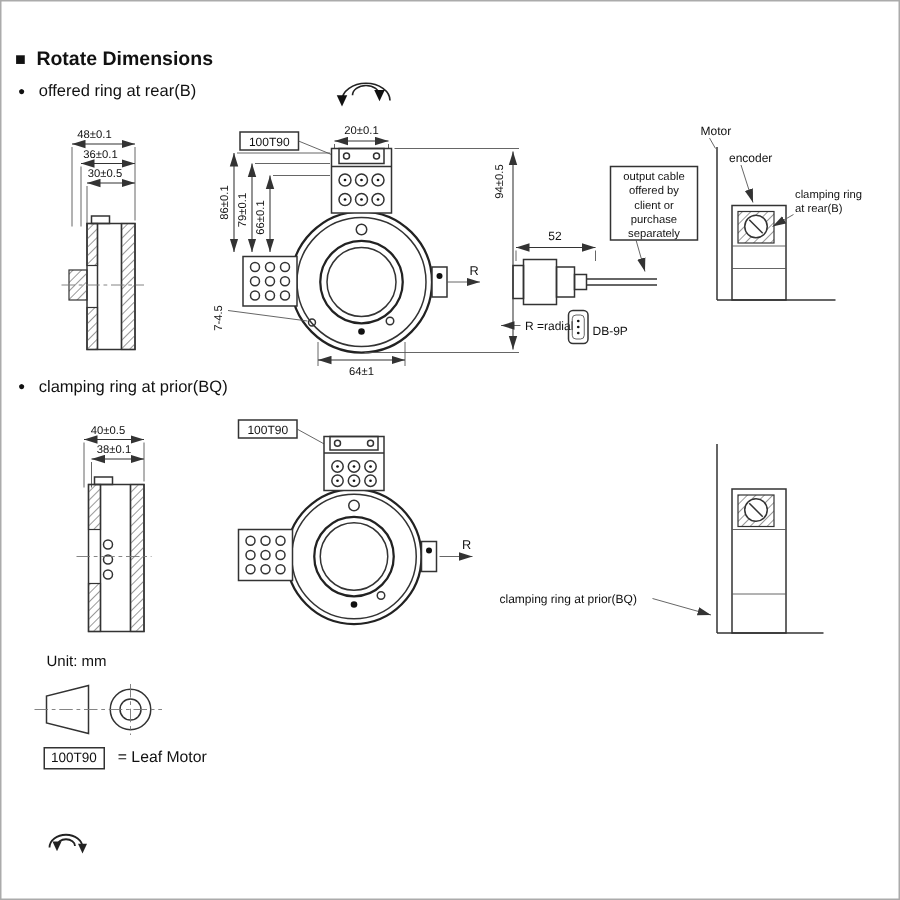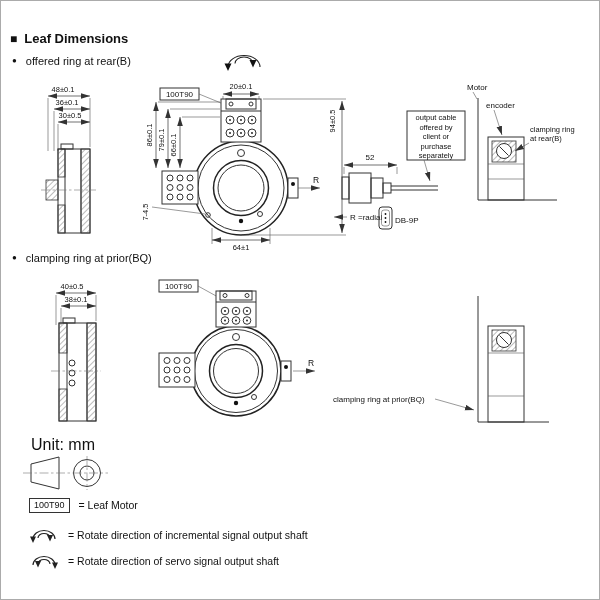--- a/index.html
+++ b/index.html
@@ -4,21 +4,21 @@
 <style>
   html,body{margin:0;padding:0;background:#e8e8e8;}
   .page{position:relative;width:600px;height:600px;background:#ffffff;border:1px solid #ababab;
         box-sizing:border-box;font-family:"Liberation Sans",sans-serif;color:#111;overflow:hidden;}
   .draw{position:absolute;left:0;top:0;width:598px;height:598px;}
   .hdr{position:absolute;left:9px;top:30px;display:flex;align-items:center;gap:7px;
        font-size:13px;font-weight:bold;}
   .hdr-marker{font-size:12px;line-height:1;}
   .bullet{position:absolute;left:11px;display:flex;align-items:center;gap:9px;font-size:11px;}
   .dot{font-size:8px;line-height:1;}
-  .unit{position:absolute;left:30px;top:435px;font-size:16px;}
+  .unit{position:absolute;left:30px;top:435px;font-size:10px;}
   .legend-row{position:absolute;left:28px;display:flex;align-items:center;gap:9px;font-size:10.5px;}
   .tag-box{border:1px solid #333;font-size:9px;padding:1px 4px;line-height:1.2;}
   .rot-icon{width:30px;height:26px;flex:0 0 auto;}
   
   svg text{font-family:"Liberation Sans",sans-serif;fill:#111;}
   .dt{font-size:7.5px;}
   .dt8{font-size:8px;}
   .dt9{font-size:8.5px;}
   .ln{stroke:#333;stroke-width:1;fill:none;}
   .ln2{stroke:#222;stroke-width:1.5;fill:none;}
@@ -302,55 +302,45 @@
       <polygon class="ln" points="30,463 30,481 58,488 58,456"></polygon>
       <circle class="ln" cx="86" cy="472" r="13.5"></circle>
       <circle class="ln" cx="86" cy="472" r="7"></circle>
       <line class="cl" x1="22" y1="472" x2="107" y2="472"></line>
       <line class="cl" x1="86" y1="455" x2="86" y2="489"></line>
     </g>
   </svg>
 
   <div class="hdr">
     <span class="hdr-marker">■</span>
-    <span>Leaf Dimensions</span>
+    <span>Rotate Dimensions</span>
   </div>
 
   <div class="bullet" style="top:54px">
     <span class="dot">●</span>
     <span>offered ring at rear(B)</span>
   </div>
 
   <div class="bullet" style="top:251px">
     <span class="dot">●</span>
     <span>clamping ring at prior(BQ)</span>
   </div>
 
   <div class="unit">Unit: mm</div>
 
   <div class="legend-row" style="top:497px">
     <span class="tag-box">100T90</span>
     <span class="legend-text">= Leaf Motor</span>
   </div>
 
-  <div class="legend-row" style="top:521px">
-    <svg class="rot-icon" viewBox="0 0 30 26">
-      <path d="M4,17 A11,8.5 0 0 1 26,17" stroke="#222" stroke-width="1.2" fill="none"></path>
-      <polygon points="1,14.5 7,14.5 4,21" fill="#222"></polygon>
-      <path d="M9,16 A6,4.5 0 0 1 21,16" stroke="#222" stroke-width="1.2" fill="none"></path>
-      <polygon points="18,13 24,13 21,19.5" fill="#222"></polygon>
-    </svg>
-    <span class="legend-text">= Rotate direction of incremental signal output shaft</span>
-  </div>
 
   <div class="legend-row" style="top:547px">
     <svg class="rot-icon" viewBox="0 0 30 26">
       <g transform="translate(30,0) scale(-1,1)">
         <path d="M4,17 A11,8.5 0 0 1 26,17" stroke="#222" stroke-width="1.2" fill="none"></path>
         <polygon points="1,14.5 7,14.5 4,21" fill="#222"></polygon>
         <path d="M9,16 A6,4.5 0 0 1 21,16" stroke="#222" stroke-width="1.2" fill="none"></path>
         <polygon points="18,13 24,13 21,19.5" fill="#222"></polygon>
       </g>
     </svg>
-    <span class="legend-text">= Rotate direction of servo signal output shaft</span>
   </div>
 
 </div>
 
 </body></html>

